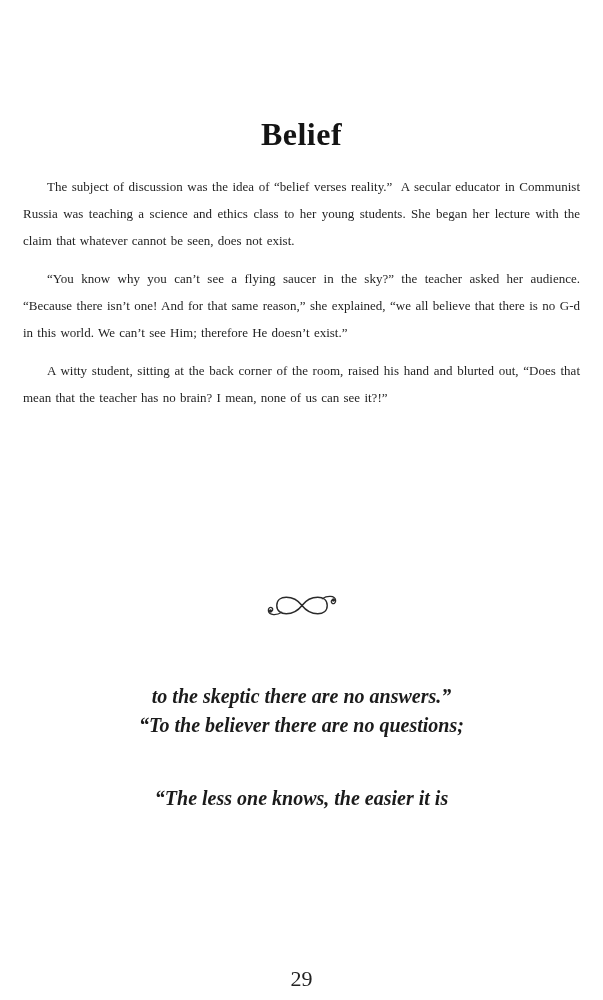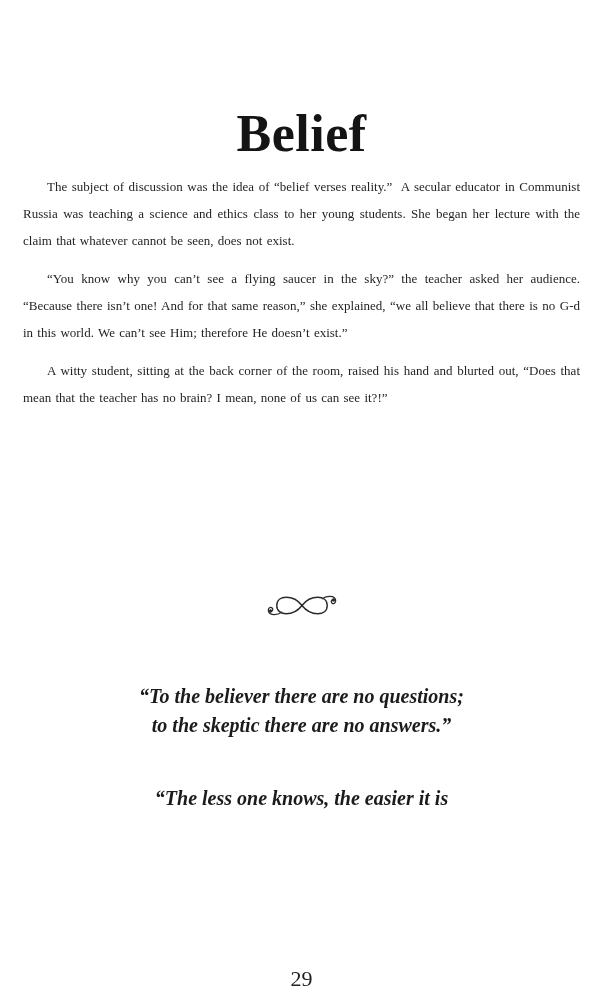--- a/index.html
+++ b/index.html
@@ -15,21 +15,21 @@
     overflow: hidden;
     font-family: "Liberation Serif", serif;
     color: #1f1f1f;
   }
   .title {
     margin: 110px 0 0 23px;
     width: 557px;
     text-align: center;
     font-family: "Liberation Serif", serif;
     font-weight: 700;
-    font-size: 52px;
+    font-size: 32px;
     line-height: 48px;
     color: #141414;
     letter-spacing: 0.5px;
   }
   .body-text {
     width: 557px;
     margin: 15px 0 0 23px;
   }
   .para {
     margin: 0 0 11px 0;
@@ -93,22 +93,22 @@
 
       <path d="M20,24 C14,28 5,28 4,22.5 C3.5,19 6.5,17 8.5,19 C10,20.5 9,23 6.8,22.8" stroke="#2a2a2a" stroke-width="1.5" fill="none" stroke-linecap="round"></path>
       <circle cx="6.6" cy="22.6" r="2" fill="#2a2a2a"></circle>
 
       <path d="M68,8 C74,4 83,4 84,9.5 C84.5,13 81.5,15 79.5,13 C78,11.5 79,9 81.2,9.2" stroke="#2a2a2a" stroke-width="1.5" fill="none" stroke-linecap="round"></path>
       <circle cx="81.4" cy="9.4" r="2" fill="#2a2a2a"></circle>
     </svg>
   </div>
 
   <div class="quote quote-1">
+    <div>to the skeptic there are no answers.”</div>
     <div>“To the believer there are no questions;</div>
-    <div>to the skeptic there are no answers.”</div>
   </div>
 
   <div class="quote quote-2">
     <div>“The less one knows, the easier it is</div>
   </div>
 
   <div class="page-number">29</div>
 
 </div>
 

